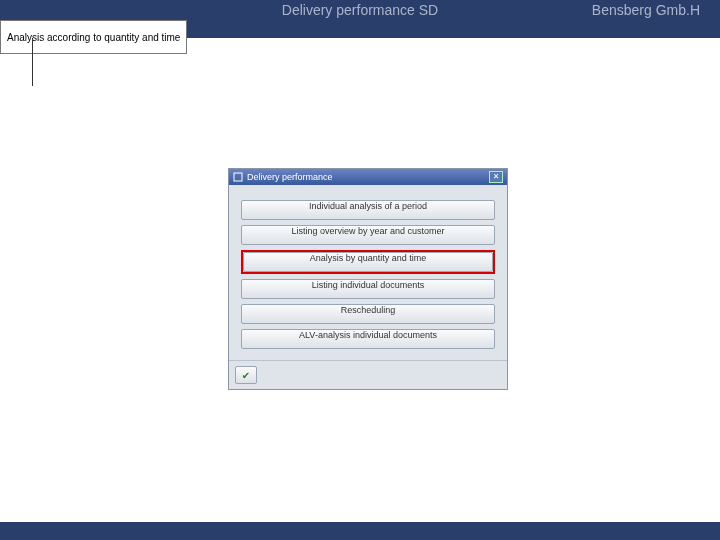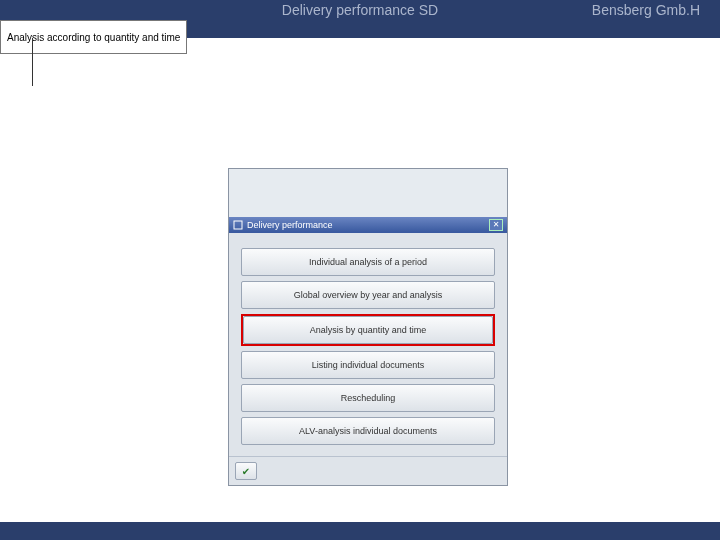--- a/index.html
+++ b/index.html
@@ -68,21 +68,20 @@
       background: #5a78b8;
       background: linear-gradient(#6a85c2, #3a5aa0);
       height: 16px;
       display: flex;
       align-items: center;
       padding: 0 4px;
       color: #fff;
       font-size: 9px;
       justify-content: space-between;
       border-bottom: 1px solid #3a5aa0;
-      margin-top: 48px;
     }
     .dialog-title-wrap {
       display: flex;
       align-items: center;
       gap: 4px;
     }
     .dialog-close {
       width: 14px;
       height: 12px;
       background: #5a78b8;
@@ -96,28 +95,28 @@
     }
     .dialog-body {
       padding: 10px 8px 6px 8px;
       background: #dfe4ea;
     }
     .option-row {
       margin: 5px 4px;
     }
     .option-btn {
       width: 100%;
-      height: 28px;
+      height: 20px;
       background: linear-gradient(#fafbfc, #dde2e8);
       border: 1px solid #9aa5b5;
       border-radius: 2px;
       font-size: 9px;
       color: #333;
       display: flex;
-      align-items: center;
+      align-items: flex-start;
       justify-content: center;
       cursor: pointer;
     }
     .option-row.highlighted {
       border: 2px solid #d80000;
       padding: 0;
     }
     .dialog-footer {
       border-top: 1px solid #b9c2cf;
       padding: 5px 6px;
@@ -182,21 +181,21 @@
     </div>
   </div>
   <div class="dialog-body">
     <div class="option-row">
       <div class="option-btn">
         <span>Individual analysis of a period</span>
       </div>
     </div>
     <div class="option-row">
       <div class="option-btn">
-        <span>Global overview by year and analysis</span>
+        <span>Listing overview by year and customer</span>
       </div>
     </div>
     <div class="option-row highlighted">
       <div class="option-btn">
         <span>Analysis by quantity and time</span>
       </div>
     </div>
     <div class="option-row">
       <div class="option-btn">
         <span>Listing individual documents</span>

